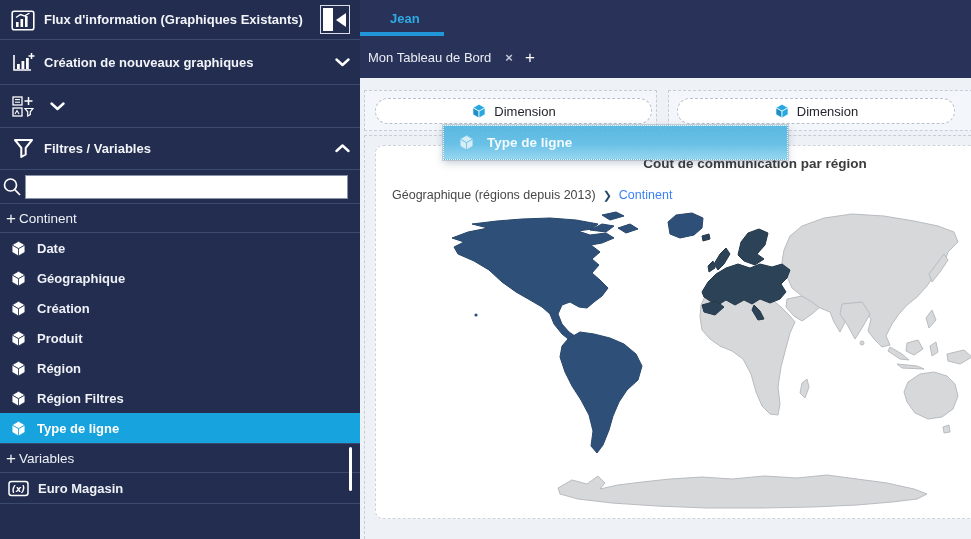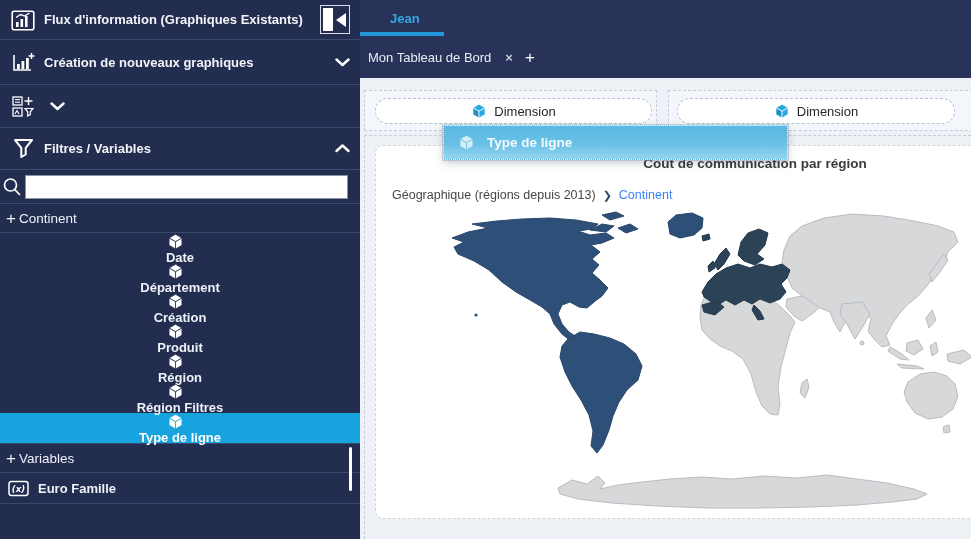--- a/index.html
+++ b/index.html
@@ -17,21 +17,21 @@
   .row3{height:43px;}
   .row4{height:42px;}
   .collapse-btn{width:28px;height:27px;border:1px solid #d9dee8;display:flex;align-items:center;background:#232d4f;cursor:pointer;}
   .collapse-btn .bar{width:10px;height:23px;background:#fff;margin-left:2px;}
   .collapse-btn .tri{width:0;height:0;border-top:7px solid transparent;border-bottom:7px solid transparent;border-right:10px solid #fff;margin-left:3px;}
   .search-row{height:33px;display:flex;align-items:center;padding:0 12px 0 2px;}
   .search-row svg{flex:0 0 auto;margin-right:3px;}
   .search-input{flex:1 1 auto;height:22px;border:1px solid #8b93a8;background:#fff;outline:none;font-size:12px;padding:0 4px;}
   .group-header{height:28px;display:flex;align-items:center;border-bottom:1px solid #3b4a6e;padding:0 6px;font-size:13.5px;font-weight:400;color:#eef1f7;}
   .group-header .plus{font-size:17px;font-weight:400;margin-right:3px;line-height:1;}
-  .dim-item{height:30px;display:flex;align-items:center;padding:0 10px;font-size:13px;font-weight:600;color:#eef1f7;cursor:pointer;flex-direction:column;}
+  .dim-item{height:30px;display:flex;align-items:center;padding:0 10px;font-size:13px;font-weight:600;color:#eef1f7;cursor:pointer;}
   .dim-item .ci{width:17px;height:17px;flex:0 0 17px;margin-right:10px;}
   .dim-item.selected{background:#16a3de;color:#fff;}
   .var-item{height:30px;display:flex;align-items:center;padding:0 8px;font-size:13px;font-weight:600;color:#eef1f7;cursor:pointer;}
   .bottom-divider{border-bottom:1px solid #3b4a6e;}
   .scroll-thumb{position:absolute;left:349px;top:447px;width:3px;height:44px;background:#fff;border-radius:2px;}
   
   .topbar{position:absolute;left:360px;top:0;width:611px;height:78px;background:#293258;}
   .jean-tab{position:absolute;left:4px;top:0;height:36px;padding:0 26px;display:flex;align-items:center;color:#2fa9e2;font-size:13px;font-weight:700;cursor:pointer;}
   .jean-underline{position:absolute;left:0;top:32px;width:84px;height:4px;background:#2196d8;}
   .dash-row{position:absolute;left:0;top:36px;height:42px;display:flex;align-items:center;padding-left:8px;}
@@ -160,21 +160,21 @@
             <polygon points="17.6,5.9 10,10.3 10,18.8 17.6,14.4" fill="#fff" stroke="#232d4f" stroke-width="0.9"></polygon>
           </svg></span>
       <span>Date</span>
     </div>
     <div class="dim-item">
       <span class="ci"><svg viewBox="0 0 20 20" width="17" height="17">
             <polygon points="10,1.5 17.6,5.9 10,10.3 2.4,5.9" fill="#fff" stroke="#232d4f" stroke-width="0.9"></polygon>
             <polygon points="2.4,5.9 10,10.3 10,18.8 2.4,14.4" fill="#fff" stroke="#232d4f" stroke-width="0.9"></polygon>
             <polygon points="17.6,5.9 10,10.3 10,18.8 17.6,14.4" fill="#fff" stroke="#232d4f" stroke-width="0.9"></polygon>
           </svg></span>
-      <span>Département</span>
+      <span>Géographique</span>
     </div>
     <div class="dim-item">
       <span class="ci"><svg viewBox="0 0 20 20" width="17" height="17">
             <polygon points="10,1.5 17.6,5.9 10,10.3 2.4,5.9" fill="#fff" stroke="#232d4f" stroke-width="0.9"></polygon>
             <polygon points="2.4,5.9 10,10.3 10,18.8 2.4,14.4" fill="#fff" stroke="#232d4f" stroke-width="0.9"></polygon>
             <polygon points="17.6,5.9 10,10.3 10,18.8 17.6,14.4" fill="#fff" stroke="#232d4f" stroke-width="0.9"></polygon>
           </svg></span>
       <span>Création</span>
     </div>
     <div class="dim-item">
@@ -215,21 +215,21 @@
       <span>Variables</span>
     </div>
 
     <div class="var-item bottom-divider">
       <span style="margin-right:9px;display:flex;">
         <svg width="21" height="17" viewBox="0 0 21 17">
             <rect x="1" y="1.5" width="19" height="14" rx="2.5" fill="none" stroke="#fff" stroke-width="1.5"></rect>
             <text x="10.5" y="11.8" text-anchor="middle" font-size="8.5" font-style="italic" fill="#fff" font-family="'DejaVu Sans',sans-serif">(x)</text>
           </svg>
       </span>
-      <span>Euro Famille</span>
+      <span>Euro Magasin</span>
     </div>
 
     <div class="scroll-thumb"></div>
   </aside>
 
   <header class="topbar">
     <div class="jean-tab">
       <span>Jean</span>
     </div>
     <div class="jean-underline"></div>

